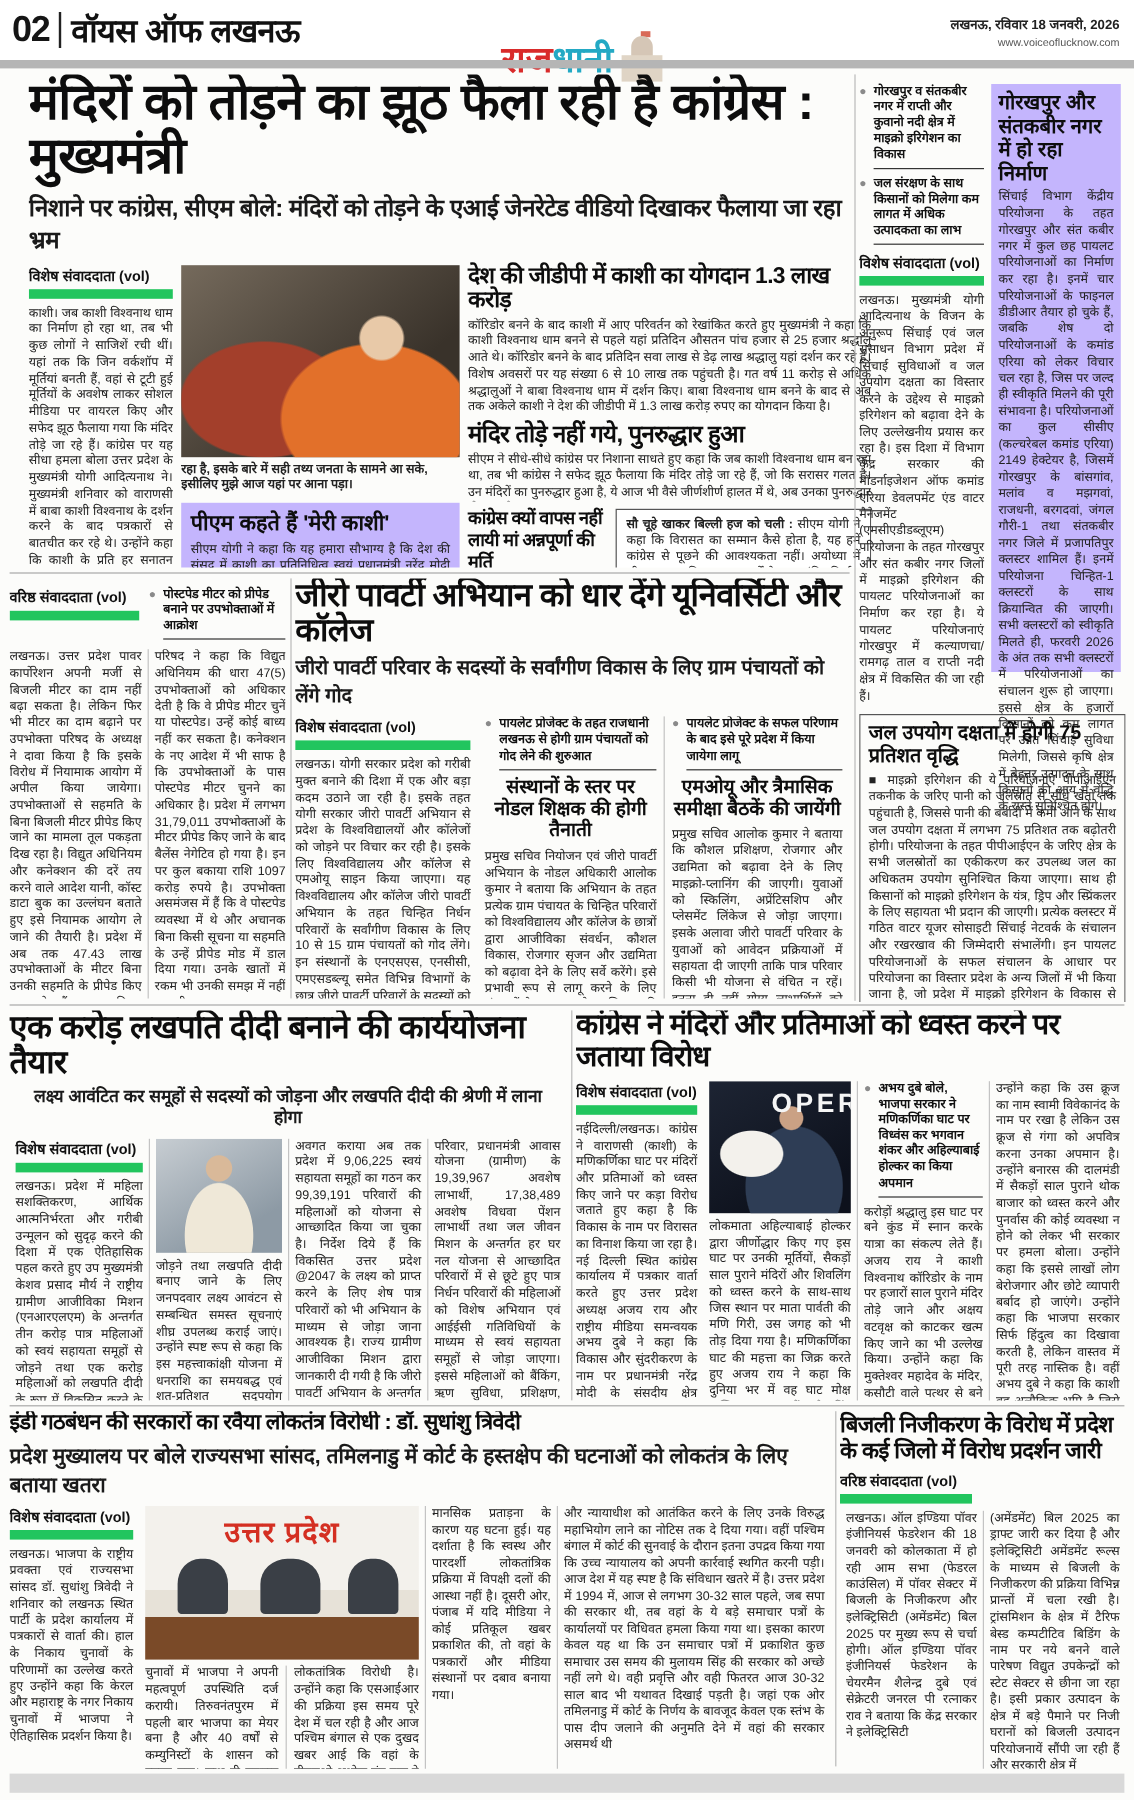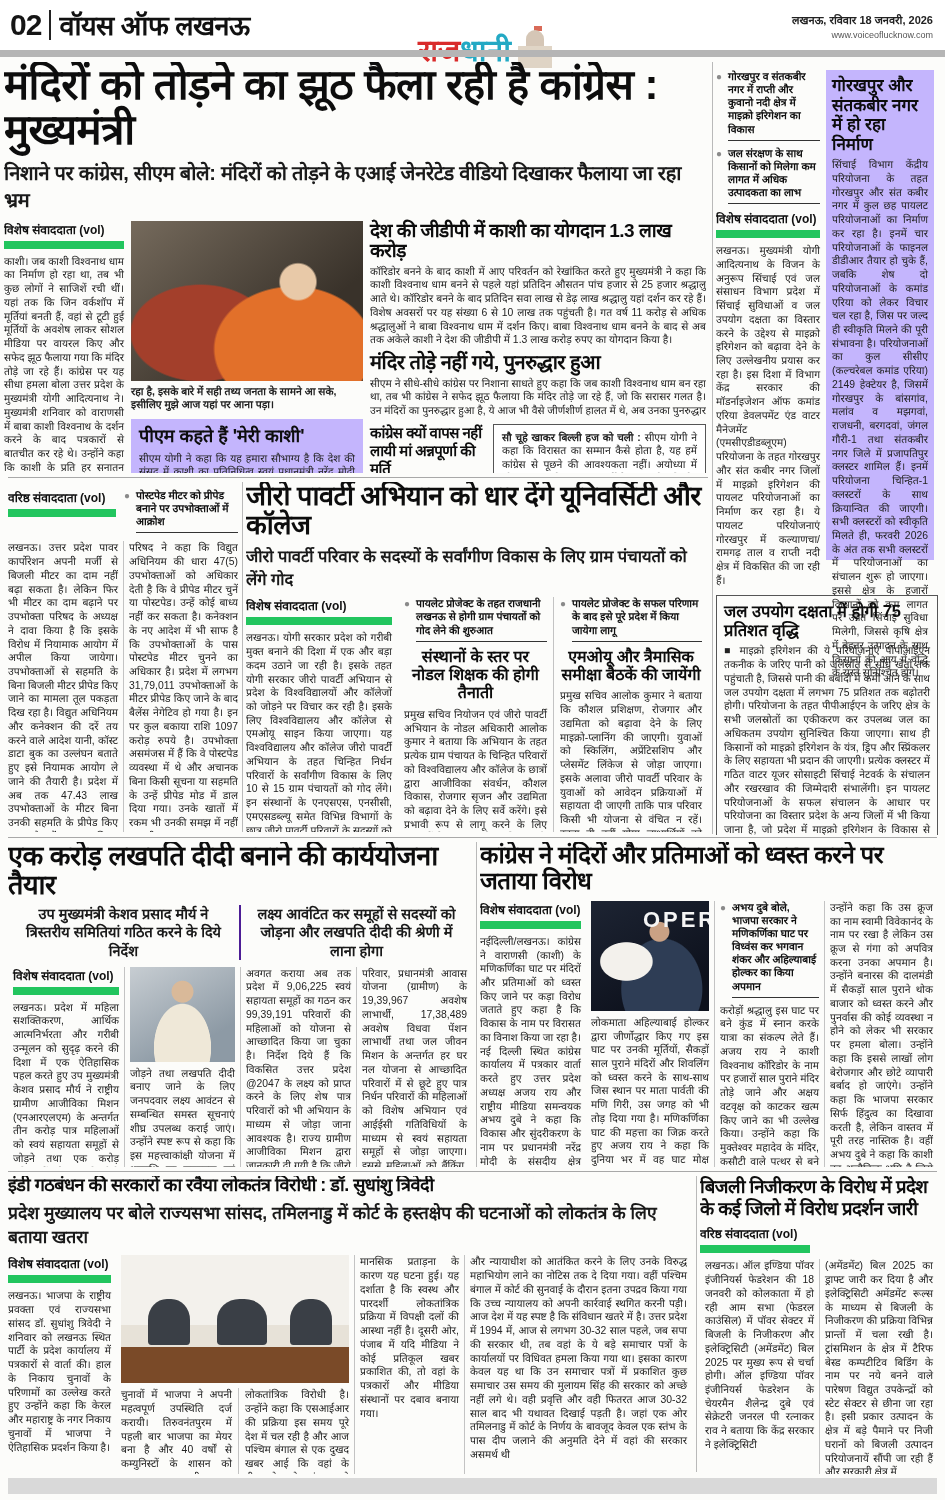--- a/index.html
+++ b/index.html
@@ -62,21 +62,21 @@
       radial-gradient(ellipse at 30% 55%, #f3f1ec 0 22%, transparent 23%),
       radial-gradient(ellipse at 60% 80%, #2e3d55 0 40%, transparent 41%),
       linear-gradient(150deg,#1d2433,#0d111c 80%); }
   .photo-press { background:
       linear-gradient(#f3f1ec 0 55%, #e7e2d8 55% 72%, #7a4a28 72% 100%); }
   .press-man { position:absolute; width:42px; height:46px; border-radius:45% 45% 8% 8%; background:#3a3f46; top:34%; }
   .press-banner { position:absolute; top:4px; left:0; right:0; text-align:center; font-size:24px; font-weight:bold; color:#d42f22; letter-spacing:1px; }
   .overlay-word { position:absolute; top:6px; left:44%; font-size:22px; font-weight:bold; color:#f5f5f5; letter-spacing:3px; }
 
   
-  #sec-main      { left:4px;   top:62px;   width:702px; height:411px; }
+  #sec-main      { left:24px;   top:62px;   width:702px; height:411px; }
   #sec-micro     { left:716px; top:62px;   width:222px; height:773px; }
   #sec-meter     { left:8px;   top:482px;  width:230px; height:350px; }
   #sec-zero      { left:246px; top:482px;  width:462px; height:350px; }
   #sec-lakhpati  { left:8px;   top:842px;  width:464px; height:325px; }
   #sec-congress  { left:480px; top:842px;  width:458px; height:325px; }
   #sec-indi      { left:8px;   top:1176px; width:684px; height:298px; }
   #sec-power     { left:700px; top:1176px; width:238px; height:298px; }
   .footer-band { position:absolute; left:8px; top:1478px; width:929px; height:16px; background:#d9d9d9; }
 
   
@@ -284,21 +284,20 @@
       <div class="body-txt" style="margin-top:5px;">प्रमुख सचिव आलोक कुमार ने बताया कि कौशल प्रशिक्षण, रोजगार और उद्यमिता को बढ़ावा देने के लिए माइक्रो-प्लानिंग की जाएगी। युवाओं को स्किलिंग, अप्रेंटिसशिप और प्लेसमेंट लिंकेज से जोड़ा जाएगा। इसके अलावा जीरो पावर्टी परिवार के युवाओं को आवेदन प्रक्रियाओं में सहायता दी जाएगी ताकि पात्र परिवार किसी भी योजना से वंचित न रहें। इतना ही नहीं योग्य लाभार्थियों को नियमित मेंटरिंग और ट्रैकिंग भी की जाएगी। इसके साथ ही यह भी सुनिश्चित किया जाएगा कि सभी पात्र लाभार्थियों को सरकारी योजनाओं का 100 प्रतिशत कवरेज मिले। इसे प्रभावी बनाने के लिए जिला प्रशासन के साथ एमओयू साइन किया जाएगा। इसके साथ ही जिलाधिकारी स्तर पर एमओयू और त्रैमासिक समीक्षा बैठकें आयोजित होंगी, ताकि कार्यों की प्रगति का आकलन किया जा सके और आवश्यक सुधार किए जा सकें।</div>
     </div>
   </div>
 </section>
 
 <div class="hrule" style="left:8px;top:837px;width:929px;"></div>
 
 <section id="sec-lakhpati">
   <div class="hl lak-hl">एक करोड़ लखपति दीदी बनाने की कार्ययोजना तैयार</div>
   <div class="lak-subs">
-    <div>उप मुख्यमंत्री केशव प्रसाद मौर्य ने त्रिस्तरीय समितियां गठित करने के दिये निर्देश</div>
     <div>लक्ष्य आवंटित कर समूहों से सदस्यों को जोड़ना और लखपति दीदी की श्रेणी में लाना होगा</div>
   </div>
   <div class="lak-cols">
     <div class="col">
       <span class="byline">विशेष संवाददाता (vol)</span>
       <div class="body-txt">लखनऊ। प्रदेश में महिला सशक्तिकरण, आर्थिक आत्मनिर्भरता और गरीबी उन्मूलन को सुदृढ़ करने की दिशा में एक ऐतिहासिक पहल करते हुए उप मुख्यमंत्री केशव प्रसाद मौर्य ने राष्ट्रीय ग्रामीण आजीविका मिशन (एनआरएलएम) के अन्तर्गत तीन करोड़ पात्र महिलाओं को स्वयं सहायता समूहों से जोड़ने तथा एक करोड़ महिलाओं को लखपति दीदी के रूप में विकसित करने के लिए तैयार किए गए विस्तृत एक्शन प्लान के प्रभावी क्रियान्वयन के निर्देश दिए हैं। उप मुख्यमंत्री द्वारा निर्देशित किया गया है कि नए स्वयं सहायता समूहों के गठन, नए सदस्यों को</div>
     </div>
     <div class="col">
       <div class="photo photo-maurya" style="width:100%;height:95px;"></div>
       <div class="body-txt" style="margin-top:5px;">जोड़ने तथा लखपति दीदी बनाए जाने के लिए जनपदवार लक्ष्य आवंटन से सम्बन्धित समस्त सूचनाएं शीघ्र उपलब्ध कराई जाएं। उन्होंने स्पष्ट रूप से कहा कि इस महत्त्वाकांक्षी योजना में धनराशि का समयबद्ध एवं शत-प्रतिशत सदुपयोग सुनिश्चित किया जाए, किसी भी स्तर पर लापरवाही अथवा शिथिलता स्वीकार्य नहीं होगी। उन्होंने</div>
@@ -345,20 +344,21 @@
 <section id="sec-indi">
   <div class="hl indi-hl">इंडी गठबंधन की सरकारों का रवैया लोकतंत्र विरोधी : डॉ. सुधांशु त्रिवेदी</div>
   <div class="indi-sub">प्रदेश मुख्यालय पर बोले राज्यसभा सांसद,  तमिलनाडु में कोर्ट के हस्तक्षेप की घटनाओं को लोकतंत्र के लिए बताया खतरा</div>
   <div class="indi-cols">
     <div class="i-col1">
       <span class="byline">विशेष संवाददाता (vol)</span>
       <div class="body-txt">लखनऊ। भाजपा के राष्ट्रीय प्रवक्ता एवं राज्यसभा सांसद डॉ. सुधांशु त्रिवेदी ने शनिवार को लखनऊ स्थित पार्टी के प्रदेश कार्यालय में पत्रकारों से वार्ता की। हाल के निकाय चुनावों के परिणामों का उल्लेख करते हुए उन्होंने कहा कि केरल और महाराष्ट्र के नगर निकाय चुनावों में भाजपा ने ऐतिहासिक प्रदर्शन किया है।</div>
     </div>
     <div class="col i-photo">
       <div class="photo photo-press" style="width:100%;height:128px;">
+        <div class="press-banner">उत्तर प्रदेश</div>
         <div class="press-man" style="left:12%;"></div>
         <div class="press-man" style="left:42%;width:50px;"></div>
         <div class="press-man" style="left:74%;"></div>
       </div>
       <div class="i-under">
         <div class="body-txt">चुनावों में भाजपा ने अपनी महत्वपूर्ण उपस्थिति दर्ज करायी। तिरुवनंतपुरम में पहली बार भाजपा का मेयर बना है और 40 वर्षों से कम्युनिस्टों के शासन को हटाया गया। साथ ही महाराष्ट्र नगर निगम चुनावों में शानदार सफलता हासिल करते हुए भाजपा जिस स्थिति में पहुंची है, उससे एक बात स्पष्ट है कि विपक्षी दल, जो लगातार हार से कुंठित हैं और वोटों के लालच में घुसपैठिया परस्त हैं, अब निरंतर ध्वस्त होते चले जा रहे हैं लेकिन इसके साथ ही, इंडी गठबंधन की सरकारों का रवैया घनघोर</div>
         <div class="body-txt" style="border-left:1px solid #c3c3c3;padding-left:6px;">लोकतांत्रिक विरोधी है। उन्होंने कहा कि एसआईआर की प्रक्रिया इस समय पूरे देश में चल रही है और आज पश्चिम बंगाल से एक दुखद खबर आई कि वहां के बीएलओ अशोक चंद्र दास ने आत्महत्या की। उनकी पत्नी द्वारा दर्ज कराई गई शिकायत के अनुसार उनके ऊपर भारी दबाव था कि किसी का भी नाम न काटा जाए, जो संदिग्ध मतदाता हैं और जिनके पास आधिकारिक और औपचारिक दस्तावेज नहीं हैं, उनके नाम भी न काटे जाएं। पश्चिम बंगाल की सरकार द्वारा दी गई</div>
       </div>
     </div>
     <div class="col i-col2">

